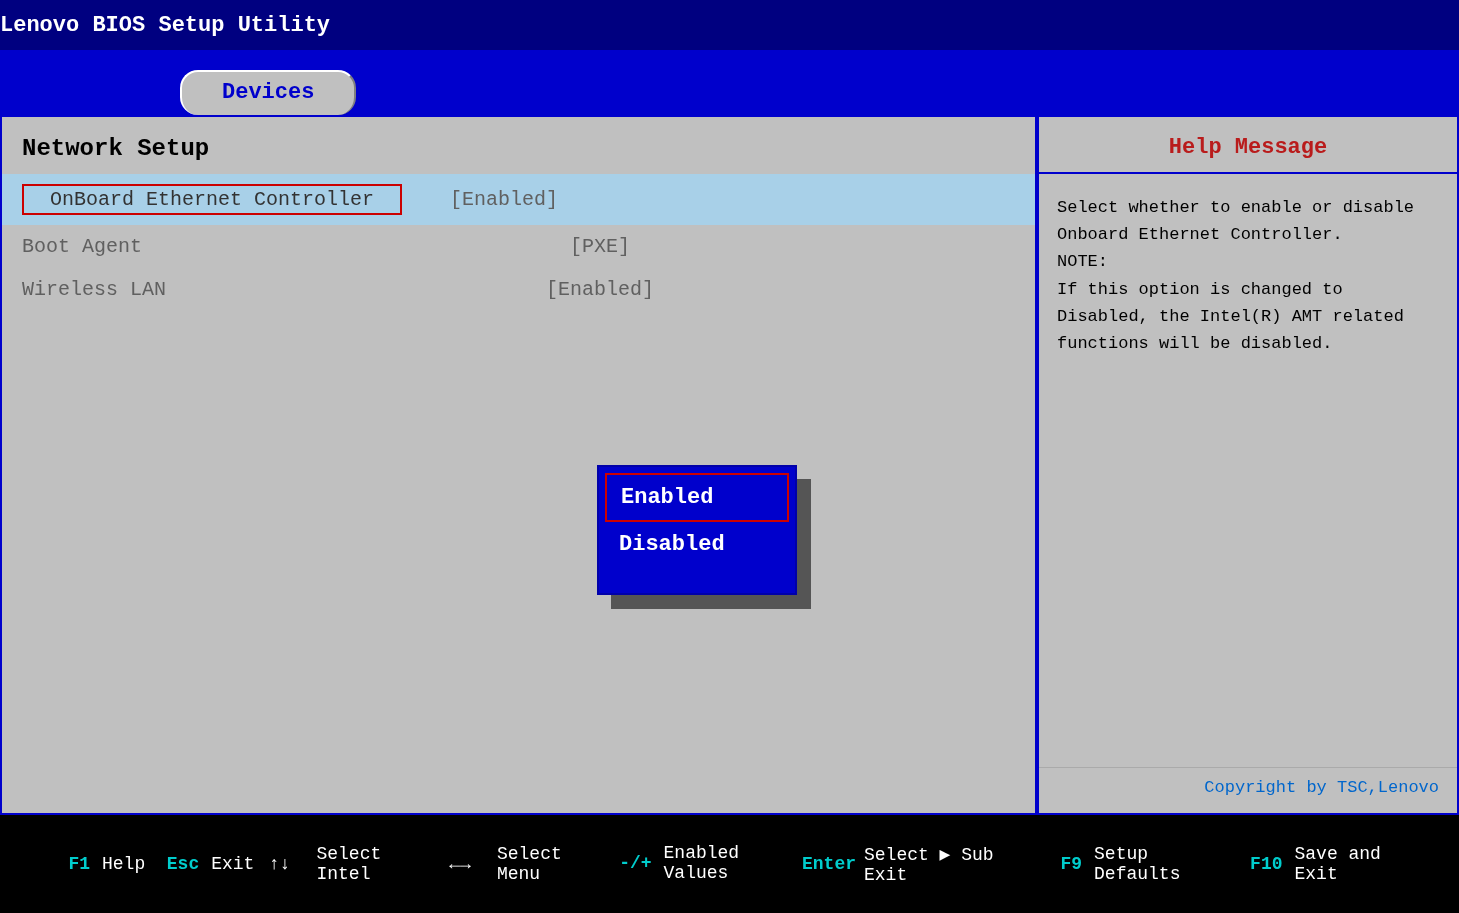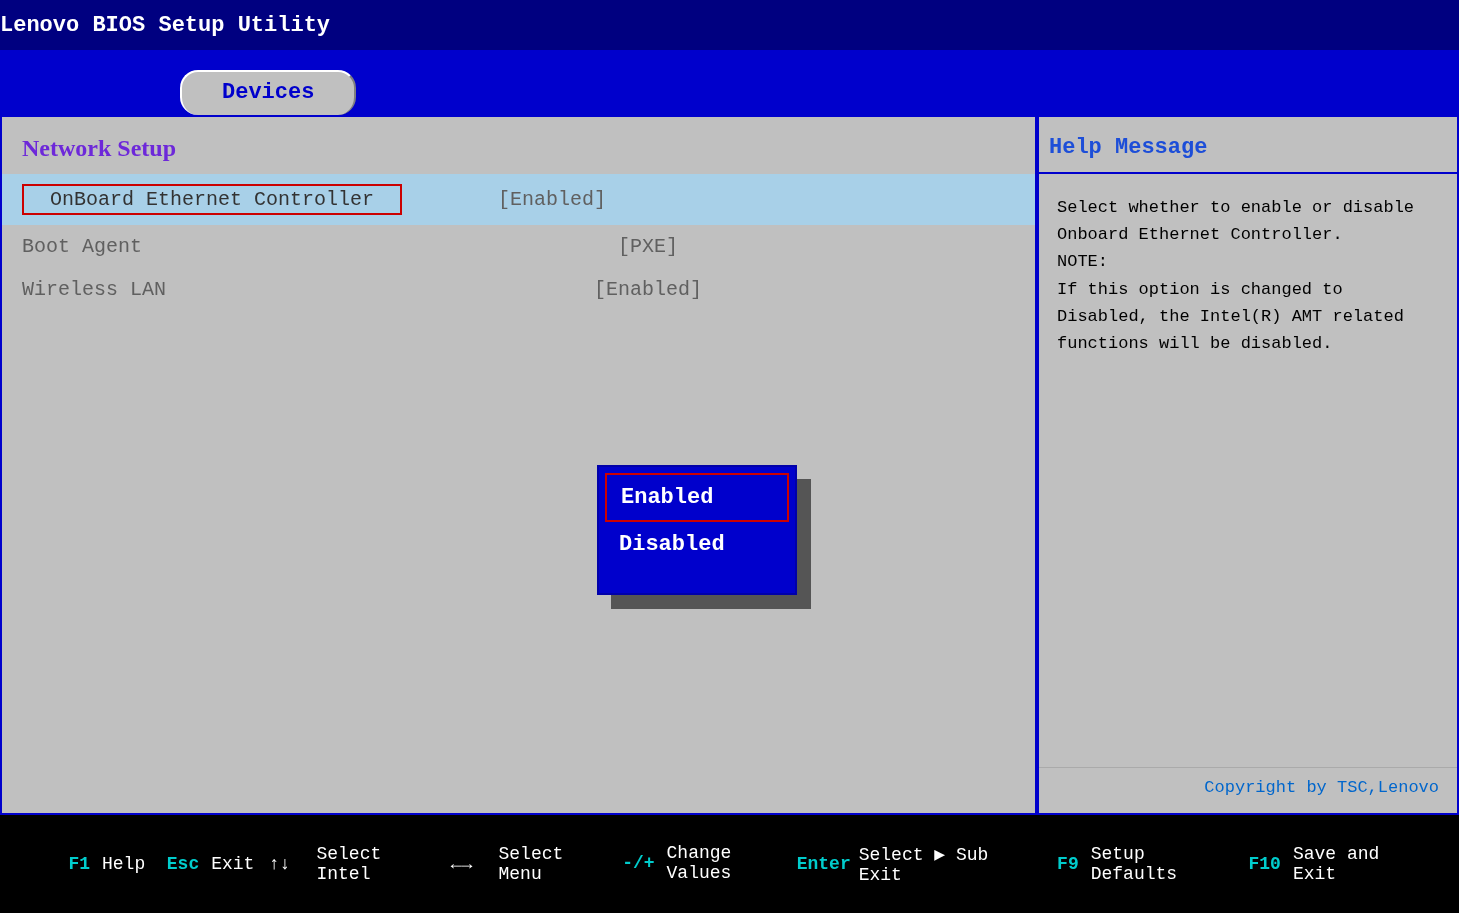--- a/index.html
+++ b/index.html
@@ -58,26 +58,25 @@
     
     #left-panel {
       flex: 1;
       background: #c0c0c0;
       padding: 0;
       border-right: 2px solid #0000cc;
       position: relative;
     }
 
     #section-title {
-      color: #6d28d9;
+      color: #000000;
       font-size: 24px;
       font-weight: bold;
       padding: 18px 20px 12px 20px;
       background: #c0c0c0;
-      font-family: Liberation Serif, serif;
     }
 
     .setting-row {
       display: flex;
       align-items: center;
       padding: 10px 20px;
       font-size: 20px;
     }
 
     .setting-row.selected {
@@ -92,21 +91,20 @@
     .setting-name.selected {
       color: #333;
       border: 2px solid #cc0000;
       padding: 2px 6px;
       text-align: center;
     }
 
     .setting-value {
       color: #606060;
       font-size: 20px;
-      margin-left: 48px;
     }
 
     
     #dropdown-popup {
       position: absolute;
       left: 595px;
       top: 348px;
       z-index: 100;
     }
 
@@ -151,23 +149,24 @@
     #right-panel {
       width: 420px;
       background: #c0c0c0;
       border-left: 2px solid #0000cc;
       padding: 0;
       display: flex;
       flex-direction: column;
     }
 
     #help-title {
-      color: #1d4ed8;
+      color: #b91c1c;
       font-size: 22px;
       font-weight: bold;
+      text-align: center;
       padding: 18px 10px 12px 10px;
       border-bottom: 2px solid #0000cc;
     }
 
     #help-text {
       color: #000;
       font-size: 17px;
       line-height: 1.6;
       padding: 20px 18px;
       flex: 1;
@@ -298,21 +297,21 @@
     </div>
     <div class="hotkey-line">
       <span class="hotkey-arrow">←→</span>
       <span class="hotkey-desc">Select Menu</span>
     </div>
   </div>
 
   <div class="hotkey-group">
     <div class="hotkey-line">
       <span class="hotkey-key">-/+</span>
-      <span class="hotkey-desc">Change Values</span>
+      <span class="hotkey-desc">Enabled Values</span>
     </div>
     <div class="hotkey-line">
       <span class="hotkey-key">Enter</span>
       <span class="hotkey-desc">Select ▶ Sub Exit</span>
     </div>
   </div>
 
   <div class="hotkey-group">
     <div class="hotkey-line">
       <span class="hotkey-key">F9</span>

